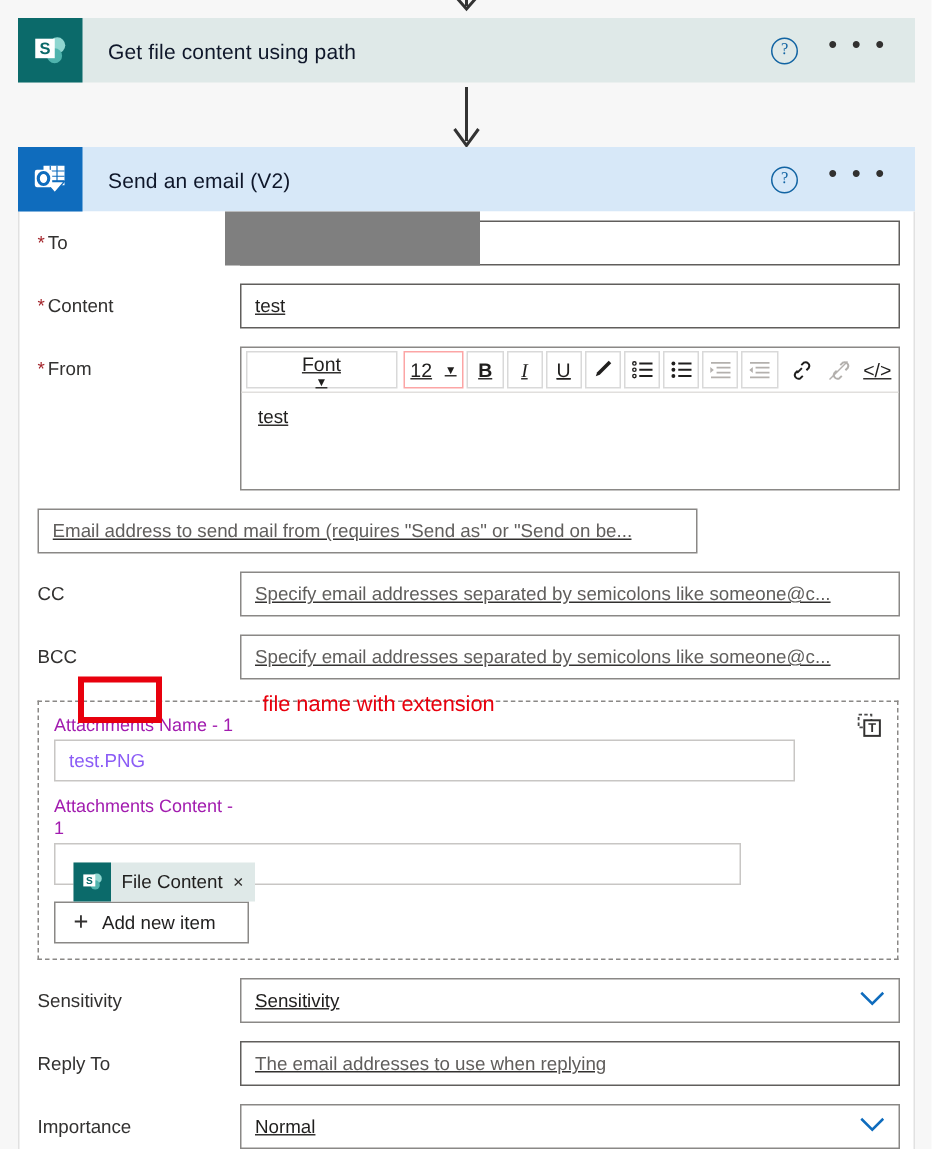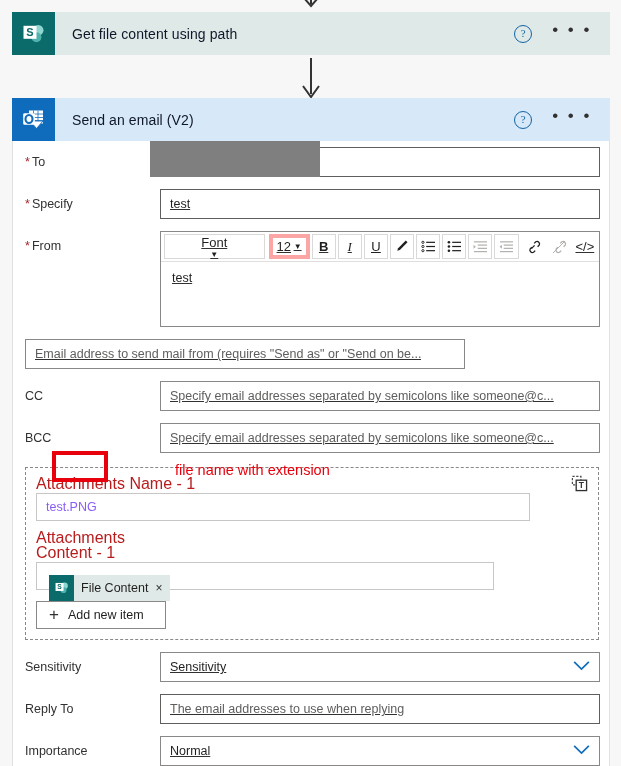--- a/index.html
+++ b/index.html
@@ -146,21 +146,21 @@
   }
   .tb-font {
     display: flex; align-items: center; justify-content: space-between;
     width: 104px; height: 25px; padding: 0 5px;
     border: 1px solid #d9d9d9; box-sizing: border-box;
     font-size: 13px; color: #201f1e; margin-left: 1px; flex-direction: column;
   }
   .tb-size {
     display: flex; align-items: center; justify-content: space-between;
     width: 42px; height: 25px; padding: 0 4px;
-    border: 4px solid #fca5a5; box-sizing: border-box;
+    border: 1px solid #fca5a5; box-sizing: border-box;
     font-size: 13px; color: #201f1e; margin-left: 4px;
   }
   .caret { font-size: 8px; color: #201f1e; }
   .tb-btn {
     width: 25px; height: 25px;
     display: flex; align-items: center; justify-content: center;
     border: 1px solid #d9d9d9; box-sizing: border-box;
     margin-left: 2px;
     font-size: 13px;
     color: #201f1e;
@@ -178,22 +178,22 @@
   
   .attach-group {
     margin: 8px 12px 6px 12px;
     border: 1px dashed #8a8886;
     padding: 8px 10px 10px 10px;
     position: relative;
     box-sizing: border-box;
     width: 574px;
   }
   .sub-label {
-    font-size: 16px;
-    color: #b91c1c;
+    font-size: 12px;
+    color: #a21caf;
     margin-bottom: 2px;
     line-height: 15px;
   }
   .attach-input {
     box-sizing: border-box;
     width: 494px;
     height: 28px;
     border: 1px solid #c8c6c4;
     background: #fff;
     display: flex;
@@ -356,21 +356,21 @@
       </div>
       <div class="field-control">
         <div class="txt-input">
             <span></span>
           </div>
       </div>
     </div>
 
     <div class="field-row">
       <div class="field-label">
-        <span class="req">*</span><span>Specify</span>
+        <span class="req">*</span><span>Content</span>
       </div>
       <div class="field-control">
         <div class="txt-input">
             <span>test</span>
           </div>
       </div>
     </div>
 
     <div class="field-row">
       <div class="field-label">

